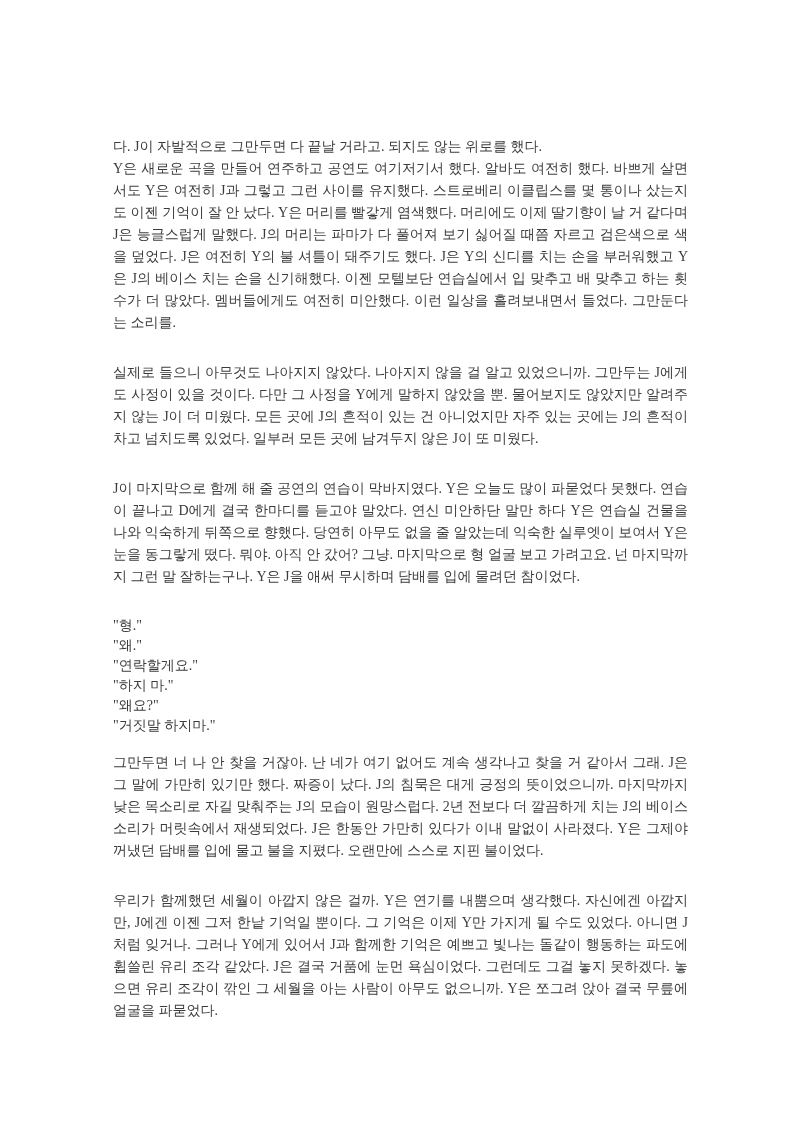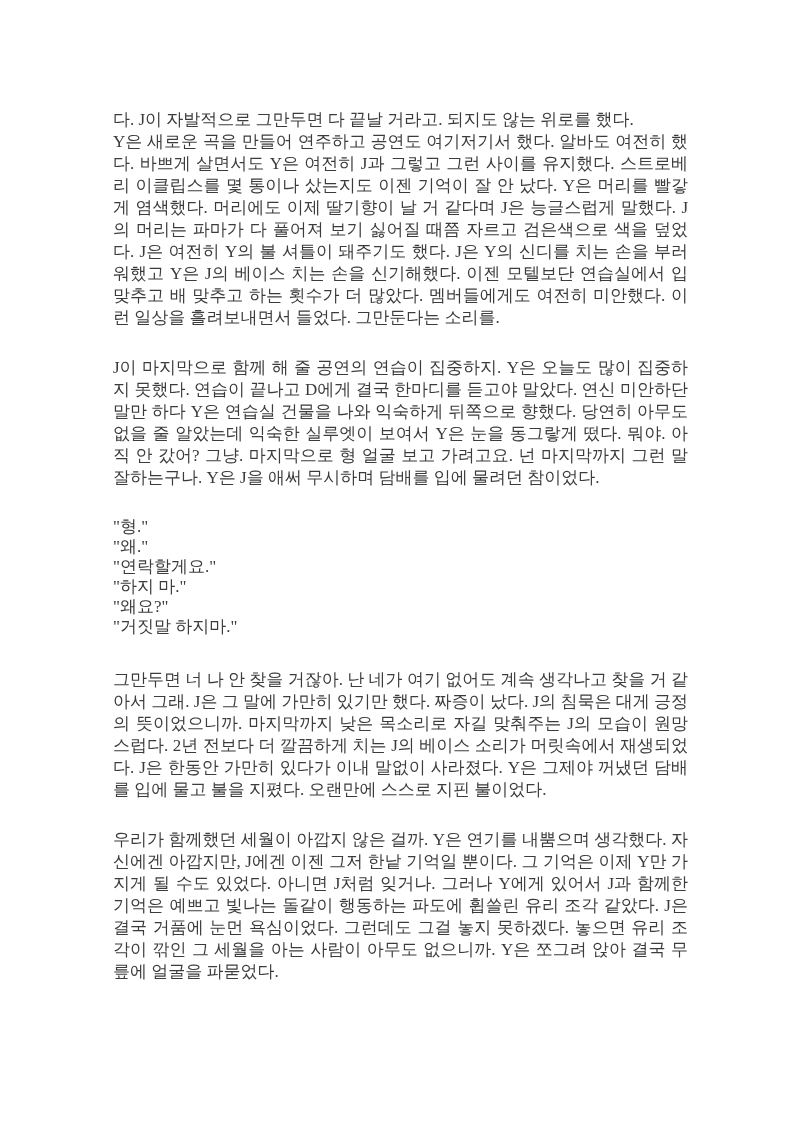--- a/index.html
+++ b/index.html
@@ -10,56 +10,59 @@
     width: 800px;
     height: 1131px;
     position: relative;
     background: #ffffff;
     font-family: "Liberation Serif", serif;
     overflow: hidden;
   }
   .text-col {
     position: absolute;
     left: 113px;
-    top: 109px;
+    top: 136px;
     width: 575px;
     color: #3b3b3b;
-    font-size: 17px;
+    font-size: 14px;
     line-height: 22px;
   }
   .block { margin: 0; }
   .block p {
     margin: 0;
     text-align: justify;
     word-break: break-all;
     text-justify: inter-word;
   }
   .gap-std { margin-top: 28px; }
-  .gap-sm  { margin-top: 32px; }
+  .gap-sm  { margin-top: 16px; }
   .gap-lg  { margin-top: 28px; }
   .dialogue p {
     text-align: left;
     line-height: 20px;
     word-break: keep-all;
   }
 </style>
 </head>
 <body style="background: rgb(255, 255, 255);">
 
 <div class="page">
   <div class="text-col" style="color: rgb(59, 59, 59);">
 
     <section class="block">
       <p>다. J이 자발적으로 그만두면 다 끝날 거라고. 되지도 않는 위로를 했다.</p>
       <p>Y은 새로운 곡을 만들어 연주하고 공연도 여기저기서 했다. 알바도 여전히 했다. 바쁘게 살면서도 Y은 여전히 J과 그렇고 그런 사이를 유지했다. 스트로베리 이클립스를 몇 통이나 샀는지도 이젠 기억이 잘 안 났다. Y은 머리를 빨갛게 염색했다. 머리에도 이제 딸기향이 날 거 같다며 J은 능글스럽게 말했다. J의 머리는 파마가 다 풀어져 보기 싫어질 때쯤 자르고 검은색으로 색을 덮었다. J은 여전히 Y의 불 셔틀이 돼주기도 했다. J은 Y의 신디를 치는 손을 부러워했고 Y은 J의 베이스 치는 손을 신기해했다. 이젠 모텔보단 연습실에서 입 맞추고 배 맞추고 하는 횟수가 더 많았다. 멤버들에게도 여전히 미안했다. 이런 일상을 흘려보내면서 들었다. 그만둔다는 소리를.</p>
     </section>
 
+    <section class="block gap-std">
+      <p>실제로 들으니 아무것도 나아지지 않았다. 나아지지 않을 걸 알고 있었으니까. 그만두는 J에게도 사정이 있을 것이다. 다만 그 사정을 Y에게 말하지 않았을 뿐. 물어보지도 않았지만 알려주지 않는 J이 더 미웠다. 모든 곳에 J의 흔적이 있는 건 아니었지만 자주 있는 곳에는 J의 흔적이 차고 넘치도록 있었다. 일부러 모든 곳에 남겨두지 않은 J이 또 미웠다.</p>
+    </section>
 
     <section class="block gap-std">
-      <p>J이 마지막으로 함께 해 줄 공연의 연습이 집중하지. Y은 오늘도 많이 집중하지 못했다. 연습이 끝나고 D에게 결국 한마디를 듣고야 말았다. 연신 미안하단 말만 하다 Y은 연습실 건물을 나와 익숙하게 뒤쪽으로 향했다. 당연히 아무도 없을 줄 알았는데 익숙한 실루엣이 보여서 Y은 눈을 동그랗게 떴다. 뭐야. 아직 안 갔어? 그냥. 마지막으로 형 얼굴 보고 가려고요. 넌 마지막까지 그런 말 잘하는구나. Y은 J을 애써 무시하며 담배를 입에 물려던 참이었다.</p>
+      <p>J이 마지막으로 함께 해 줄 공연의 연습이 막바지였다. Y은 오늘도 많이 파묻었다 못했다. 연습이 끝나고 D에게 결국 한마디를 듣고야 말았다. 연신 미안하단 말만 하다 Y은 연습실 건물을 나와 익숙하게 뒤쪽으로 향했다. 당연히 아무도 없을 줄 알았는데 익숙한 실루엣이 보여서 Y은 눈을 동그랗게 떴다. 뭐야. 아직 안 갔어? 그냥. 마지막으로 형 얼굴 보고 가려고요. 넌 마지막까지 그런 말 잘하는구나. Y은 J을 애써 무시하며 담배를 입에 물려던 참이었다.</p>
     </section>
 
     <section class="block gap-std dialogue">
       <p>"형."</p>
       <p>"왜."</p>
       <p>"연락할게요."</p>
       <p>"하지 마."</p>
       <p>"왜요?"</p>
       <p>"거짓말 하지마."</p>
     </section>

